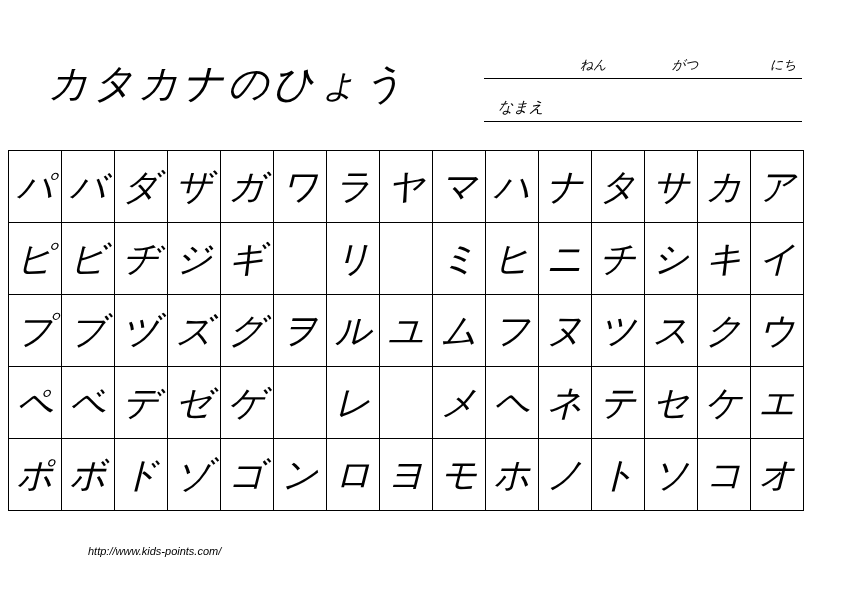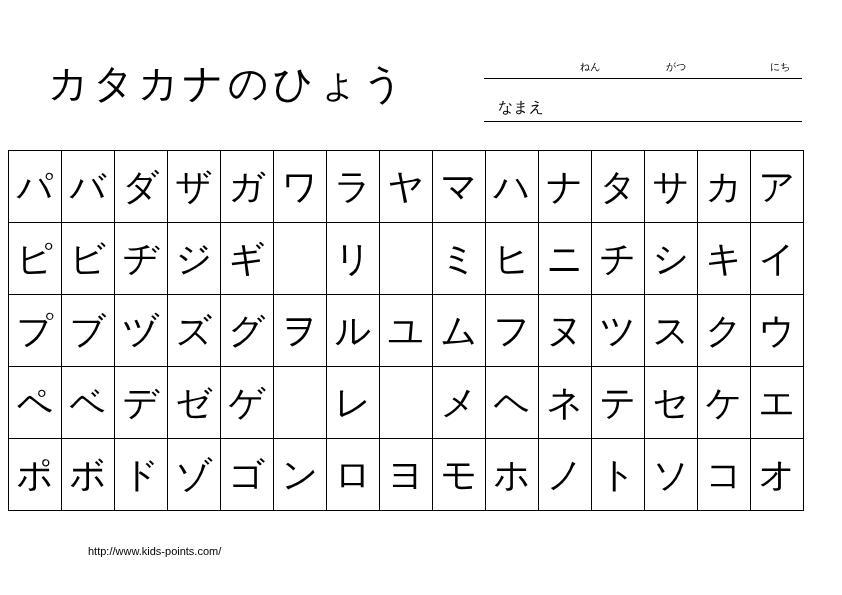--- a/index.html
+++ b/index.html
@@ -14,20 +14,21 @@
     color: #000000;
     overflow: hidden;
     position: relative;
   }
 
   .page {
     position: relative;
     width: 842px;
     height: 422px;
     box-sizing: border-box;
+    font-style: italic;
   }
 
   
   .header {
     position: absolute;
     top: 28px;
     left: 0;
     width: 842px;
     height: 100px;
   }
@@ -52,25 +53,25 @@
   .date-line {
     position: relative;
     height: 38px;
     border-bottom: 1.6px solid #000;
     width: 318px;
   }
 
   .date-line .lbl {
     position: absolute;
     bottom: 4px;
-    font-size: 10px;
+    font-size: 13px;
     white-space: nowrap;
   }
   .lbl-nen  { left: 96px; }
-  .lbl-gatsu{ left: 182px; }
+  .lbl-gatsu{ left: 188px; }
   .lbl-nichi{ left: 286px; }
 
   .name-line {
     position: relative;
     height: 42px;
     border-bottom: 1.6px solid #000;
     width: 318px;
   }
   .name-line .lbl {
     position: absolute;

